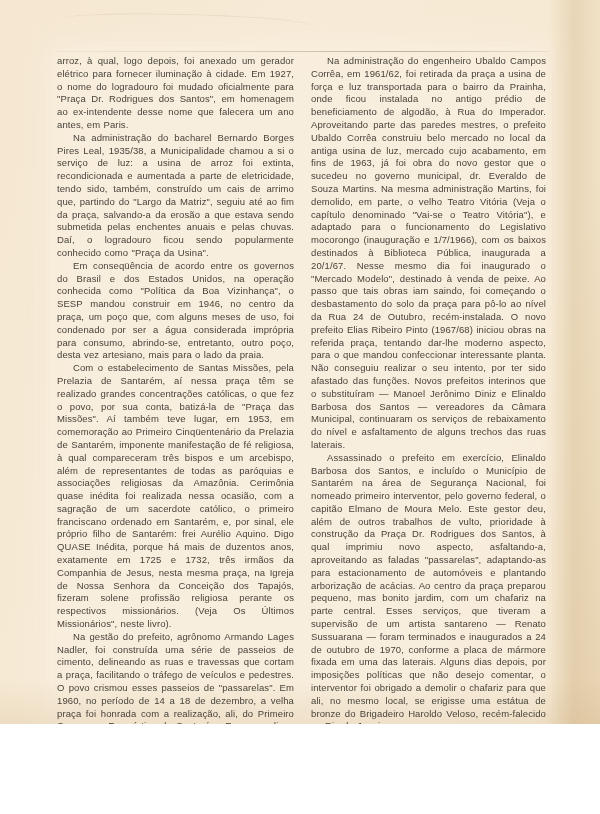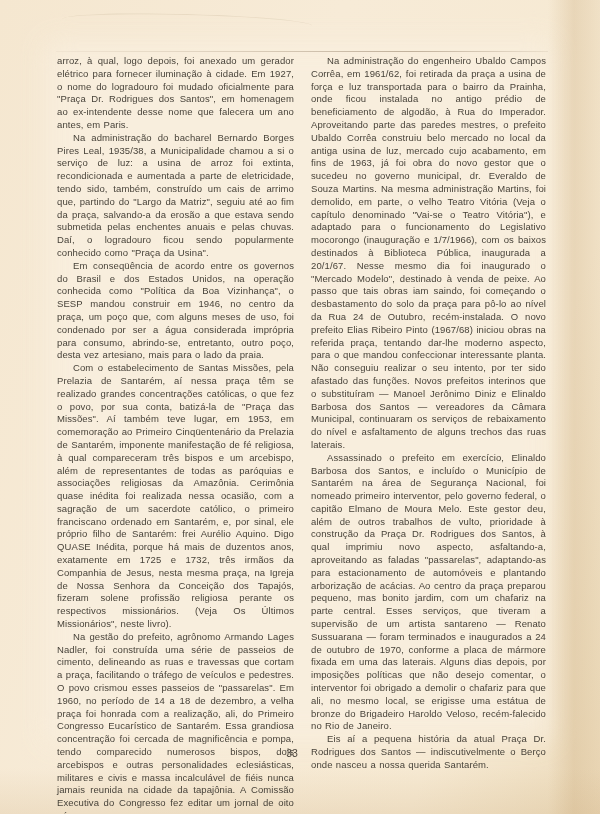--- a/index.html
+++ b/index.html
@@ -5,21 +5,21 @@
   html, body {
     margin: 0;
     padding: 0;
     width: 600px;
     height: 814px;
     font-family: "Liberation Sans", sans-serif;
   }
   .page {
     position: relative;
     width: 600px;
-    height: 814px;
+    height: 724px;
     overflow: hidden;
     background: linear-gradient(108deg, #f5e7d0 0%, #f7ebd7 40%, #f6e9d2 78%, #efdfc2 94%, #ecd9ba 100%);
   }
   
   .textblock-glow {
     position: absolute;
     left: 46px;
     top: 42px;
     width: 506px;
     height: 700px;

